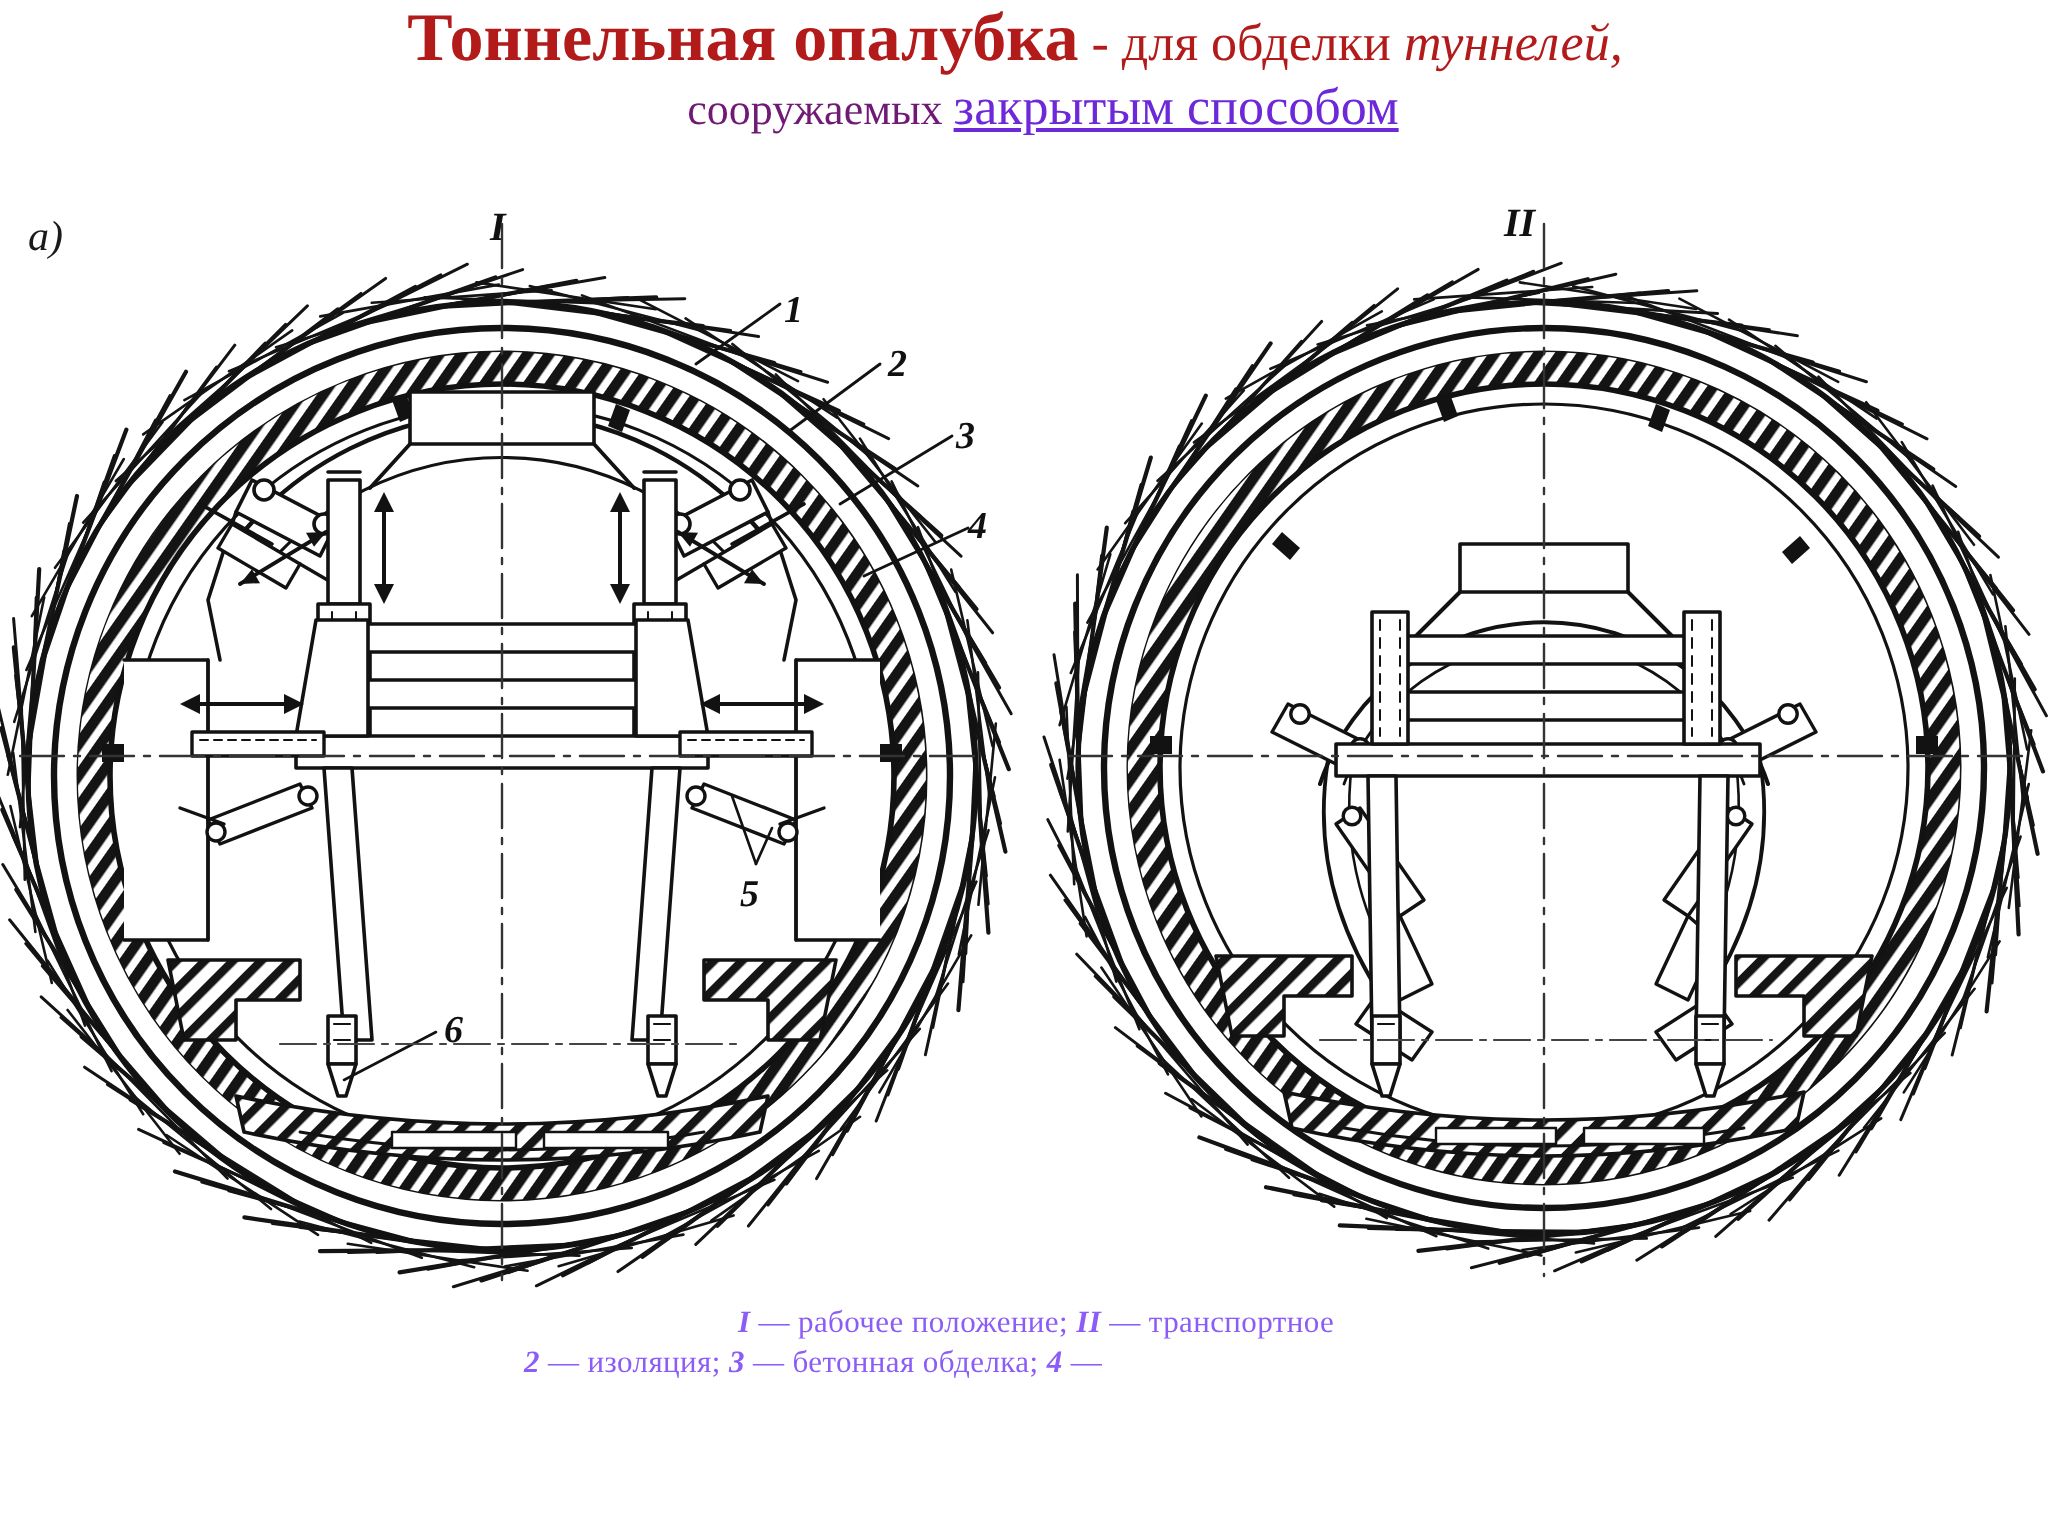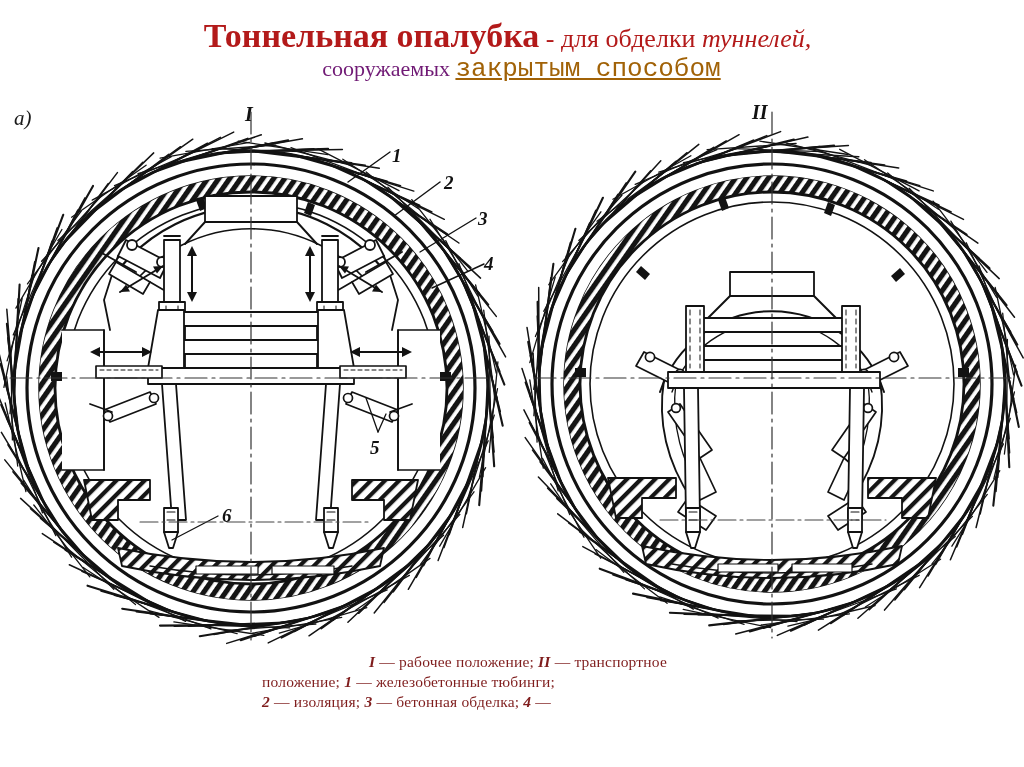--- a/index.html
+++ b/index.html
@@ -4,38 +4,38 @@
 <style>
   html,body{margin:0;padding:0;}
   body{
     width:1024px;height:767px;background:#ffffff;
     font-family:"Liberation Serif",serif;
     overflow:hidden;position:relative;
   }
   #slide{position:absolute;inset:0;width:1024px;height:767px;}
 
   
-  .title-block{position:absolute;left:0;top:18px;width:1015px;text-align:center;}
+  .title-block{position:absolute;left:0;top:2px;width:1015px;text-align:center;}
   .t-line{white-space:nowrap;line-height:1.06;}
   .t-line1{text-align:center;}
   .t-main{
     font-family:"Liberation Serif",serif;
     font-weight:bold;font-size:34px;color:#B31A1A;letter-spacing:0px;
   }
   .t-sub{
     font-family:"Liberation Serif",serif;
     font-size:26px;color:#B31A1A;font-weight:normal;
   }
   .t-ital{
     font-family:"Liberation Serif",serif;
     font-size:26px;color:#B31A1A;font-style:italic;font-weight:normal;
   }
   .t-line2{margin-top:2px;text-align:center;padding-left:28px;}
   .t-plain{font-size:22px;color:#701a75;}
-  .t-under{font-size:26px;color:#a16207;text-decoration:underline;font-family:Liberation Mono, monospace;}
+  .t-under{font-size:26px;color:#6d28d9;text-decoration:underline;}
 
   
   .panel-marker{
     position:absolute;left:14px;top:106px;
     font-size:21px;font-style:italic;color:#1a1a1a;
     font-family:"Liberation Serif",serif;
   }
 
   
   .roman{
@@ -54,21 +54,21 @@
   #callout-2{left:444px;top:172px;}
   #callout-3{left:478px;top:208px;}
   #callout-4{left:484px;top:253px;}
   #callout-5{left:370px;top:437px;}
   #callout-6{left:222px;top:505px;}
 
   
   .caption{
     position:absolute;left:262px;top:652px;width:512px;
     font-family:"Liberation Serif",serif;
-    font-size:15.5px;color:#7f1d1d;line-height:1.30;letter-spacing:.2px;
+    font-size:15.5px;color:#8b5cf6;line-height:1.30;letter-spacing:.2px;
   }
   .cap-row{white-space:nowrap;}
   .cap-c{text-align:center;}
   .cap-l{text-align:left;}
   .ital{font-style:italic;font-weight:bold;}
 
   svg{display:block;}
 </style>
 </head>
 <body>
@@ -773,20 +773,17 @@
         </g>
       </g>
     </g>
   </svg>
 
   <div class="caption">
     <div class="cap-row cap-c">
       <span class="ital">I</span><span> — рабочее положение; </span><span class="ital">II</span><span> — транспортное</span>
     </div>
     <div class="cap-row cap-l">
-      <span>положение; </span><span class="ital">1</span><span> — железобетонные тюбинги;</span>
-    </div>
-    <div class="cap-row cap-l">
       <span class="ital">2</span><span> — изоляция; </span><span class="ital">3</span><span> — бетонная обделка; </span><span class="ital">4</span><span> —</span>
     </div>
   </div>
 
 </div>
 
 </body></html>

